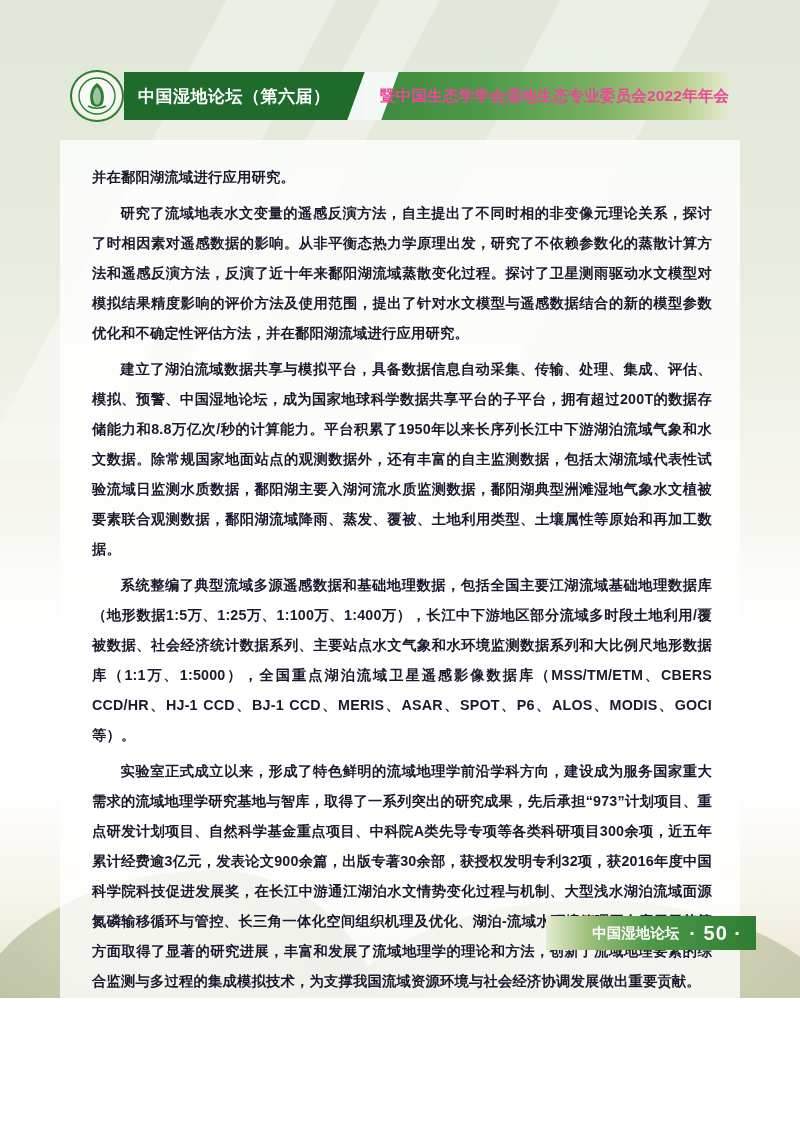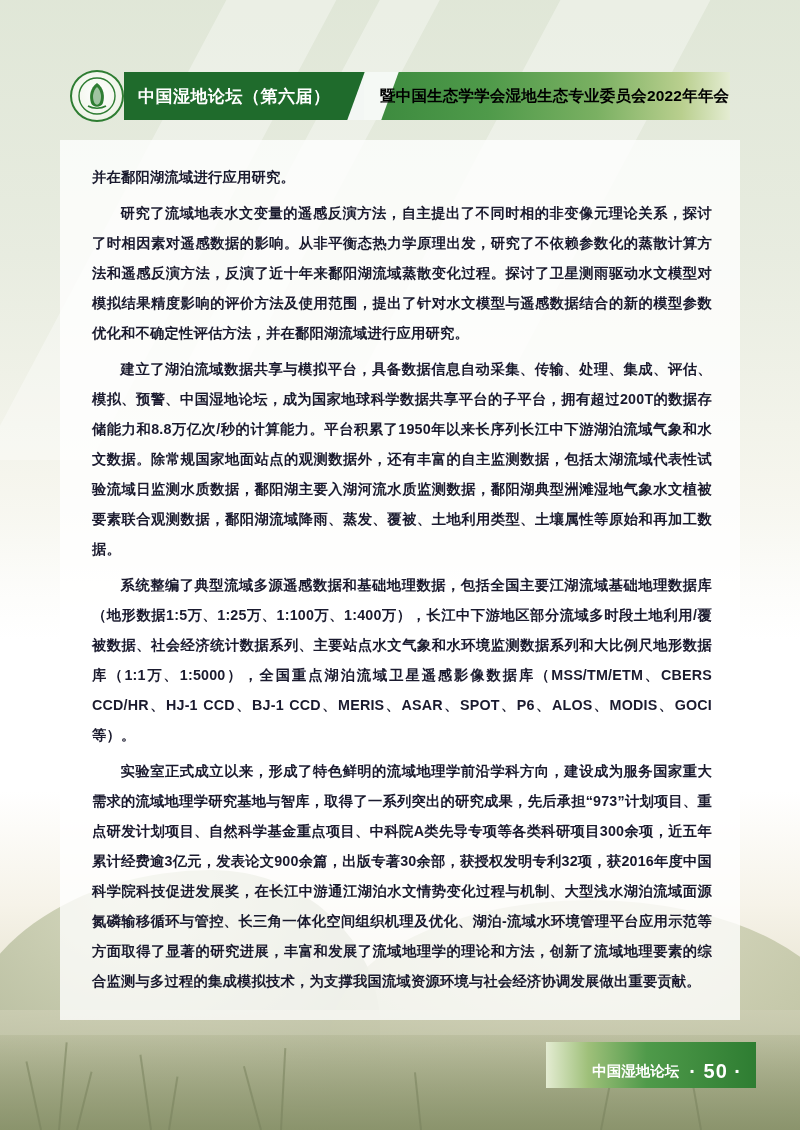--- a/index.html
+++ b/index.html
@@ -10,21 +10,21 @@
     width: 800px;
     height: 1130px;
     font-family: "Liberation Sans", sans-serif;
     background: #ffffff;
     overflow: hidden;
   }
 
   .page {
     position: relative;
     width: 800px;
-    height: 1130px;
+    height: 998px;
     background: #ffffff;
     overflow: hidden;
   }
 
   
   .bg-photo {
     position: absolute;
     left: 0; top: 0;
     width: 800px;
     height: 1130px;
@@ -155,21 +155,21 @@
     font-weight: bold;
     letter-spacing: .5px;
     white-space: nowrap;
   }
   .header-sub {
     position: absolute;
     left: 310px; top: 2px;
     height: 48px;
     display: flex;
     align-items: center;
-    color: #000000;
+    color: #ec4899;
     font-size: 15.5px;
     font-weight: bold;
     letter-spacing: .2px;
     white-space: nowrap;
   }
 
   
   .content {
     position: absolute;
     left: 92px; top: 162px;
@@ -192,21 +192,21 @@
   .footer {
     position: absolute;
     right: 44px; bottom: 48px;
     height: 34px;
     display: flex;
     align-items: center;
   }
   .footer-bar {
     position: relative;
     height: 34px;
-    padding: 12px 14px 0 46px;
+    padding: 0 14px 0 46px;
     background: linear-gradient(to right, #e4ecd2 0%, #9fc07a 20%, #4f9a4a 48%, #2e7d32 100%);
     display: flex;
     align-items: center;
     color: #ffffff;
     font-size: 14.5px;
     font-weight: bold;
     white-space: nowrap;
     justify-content: center;
   }
   .footer-page {

